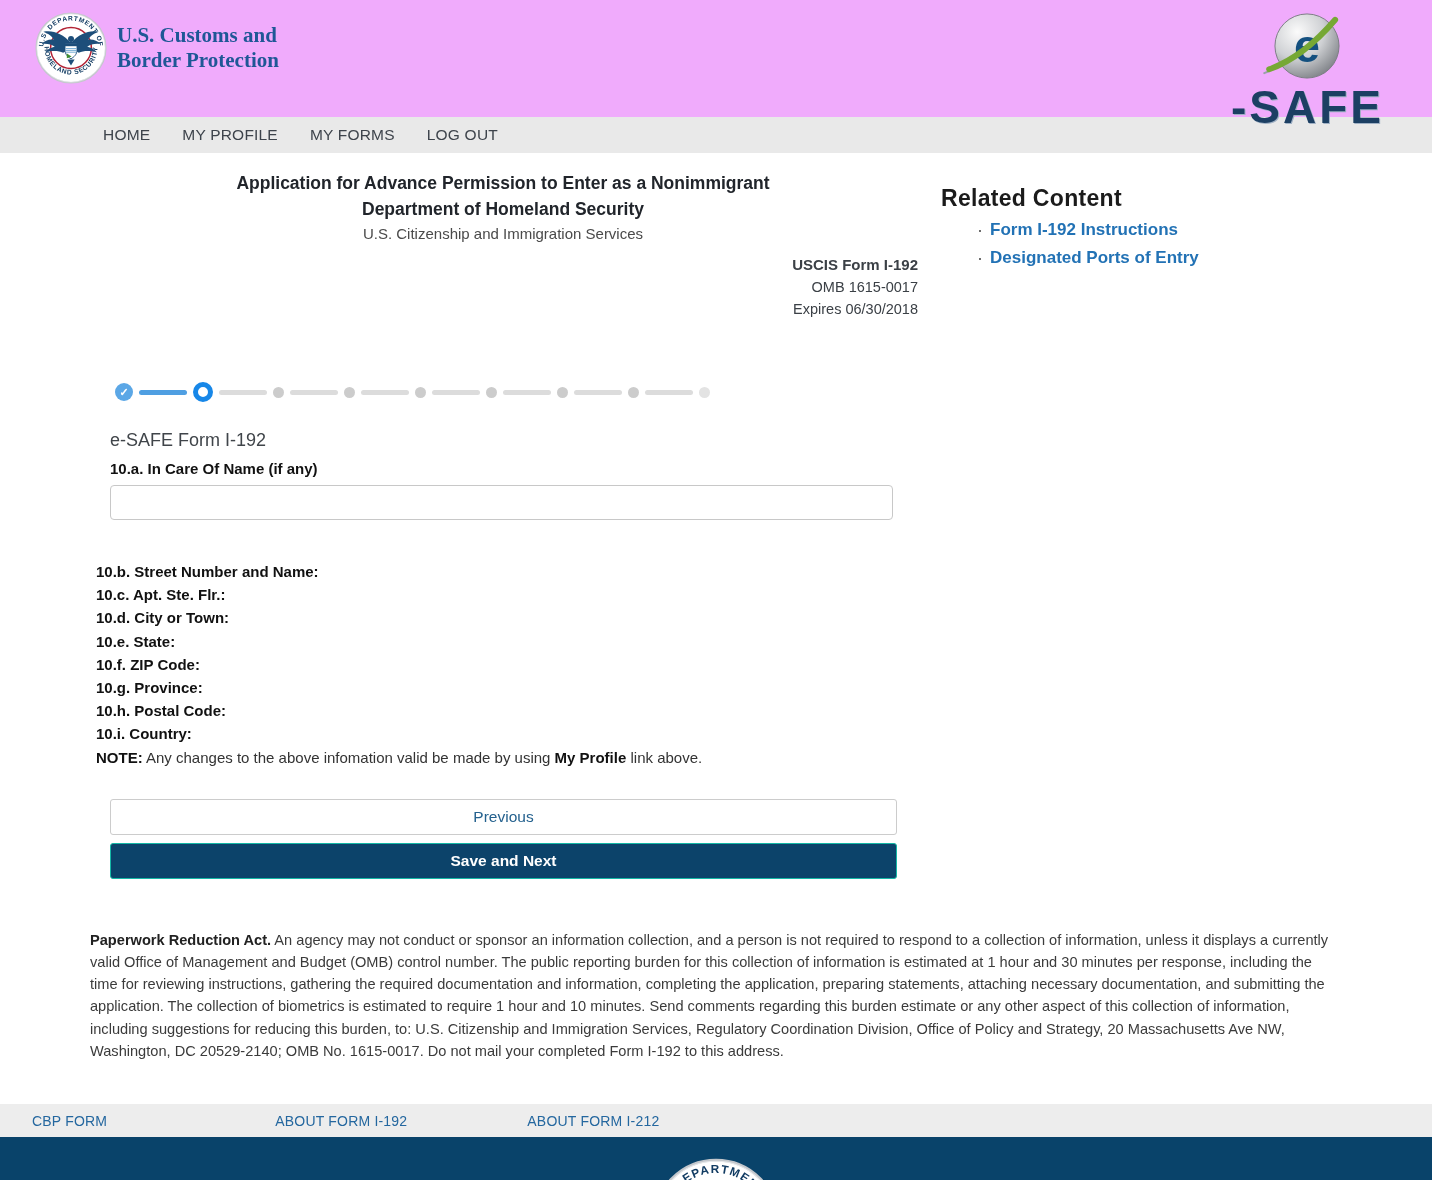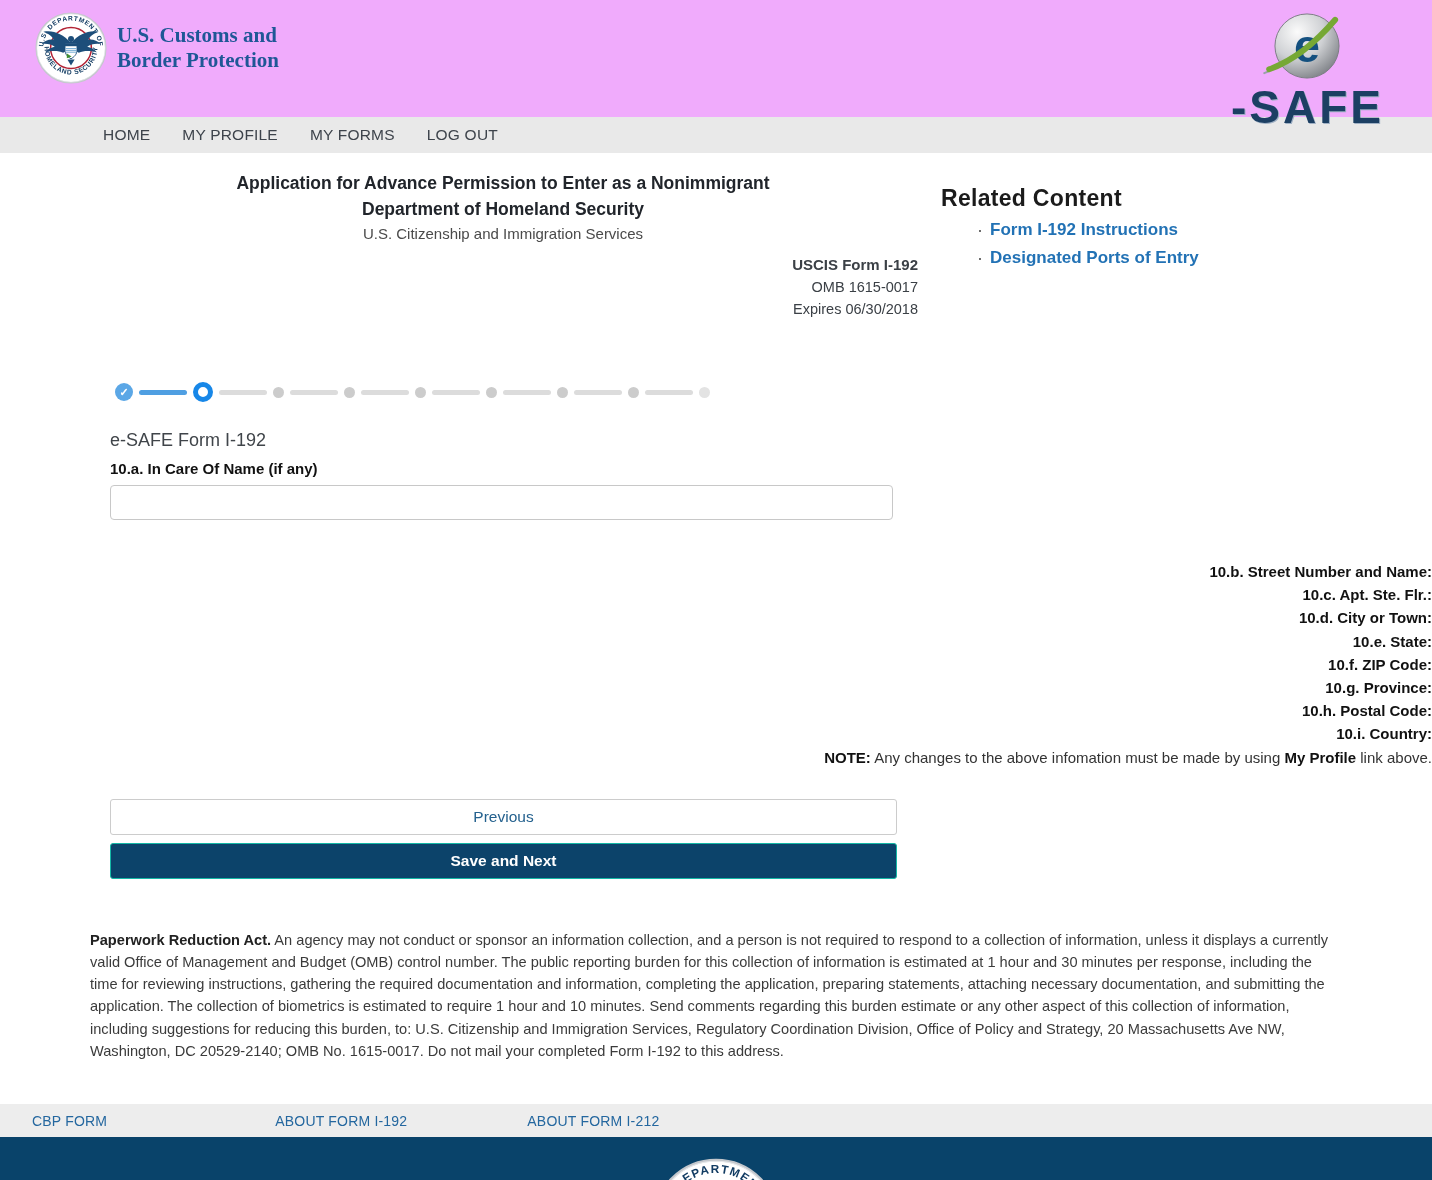--- a/index.html
+++ b/index.html
@@ -41,21 +41,21 @@
   .conn.active { background:#4f9fe2; }
   .step-current { width:20px; height:20px; border-radius:50%; border:5px solid #1787e8; background:#fff; }
   .step-dot { width:11px; height:11px; border-radius:50%; background:#cccccc; }
   .step-dot.faded { background:#e3e3e3; }
 
   
   .form-heading { margin:28px 0 0 110px; font-size:18px; color:#40454a; }
   .section-title { margin:24px 0 0 110px; font-size:15px; font-weight:bold; color:#111; }
   .field-label { margin:9px 0 0 110px; font-size:15px; font-weight:bold; color:#111; }
   .text-input { display:block; margin:8px 0 0 110px; width:783px; height:35px; border:1px solid #c8c8c8; border-radius:4px; font-size:15px; padding:0 10px; color:#333; outline:none; }
-  .ro-fields { margin:40px 0 0 96px;text-align:right; }
+  .ro-fields { margin:40px 0 0 96px; }
   .ro-field { font-size:15px; font-weight:bold; color:#111; line-height:23.2px; }
   .note-line { font-size:15px; color:#333; line-height:23.2px; }
   .note-line b { color:#111; }
 
   .btn-row { width:787px; margin:30px 0 0 110px; display:flex; justify-content:flex-end; gap:8px;flex-direction:column; }
   .btn-prev { background:#fff; border:1px solid #ccc; border-radius:3px; color:#24618e; font-size:15.5px; padding:8px 23px; cursor:pointer; font-family:inherit; }
   .btn-save { background:#0c436a; border:1px solid #14b8a6; border-radius:3px; color:#fff; font-size:15.5px; font-weight:bold; padding:8px 20px; cursor:pointer; font-family:inherit; }
 
   .paperwork { margin:50px 0 0 90px; width:1252px; font-size:14.6px; color:#3b3b3b; line-height:22.2px; }
   .paperwork b { color:#222; }
@@ -187,21 +187,21 @@
 
   <div class="ro-fields">
     <div class="ro-field">10.b. Street Number and Name:</div>
     <div class="ro-field">10.c. Apt. Ste. Flr.:</div>
     <div class="ro-field">10.d. City or Town:</div>
     <div class="ro-field">10.e. State:</div>
     <div class="ro-field">10.f. ZIP Code:</div>
     <div class="ro-field">10.g. Province:</div>
     <div class="ro-field">10.h. Postal Code:</div>
     <div class="ro-field">10.i. Country:</div>
-    <div class="note-line"><b>NOTE:</b><span> Any changes to the above infomation must be made by using </span><b>My Profile</b><span> link above.</span></div>
+    <div class="note-line"><b>NOTE:</b><span> Any changes to the above infomation valid be made by using </span><b>My Profile</b><span> link above.</span></div>
   </div>
 
   <div class="btn-row">
     <button class="btn-prev">Previous</button>
     <button class="btn-save">Save and Next</button>
   </div>
 
   <div class="paperwork"><b>Paperwork Reduction Act.</b><span> An agency may not conduct or sponsor an information collection, and a person is not required to respond to a collection of information, unless it displays a currently valid Office of Management and Budget (OMB) control number.  The public reporting burden for this collection of information is estimated at 1 hour and 30 minutes per response, including the time for reviewing instructions, gathering the required documentation and information, completing the application, preparing statements, attaching necessary documentation, and submitting the application.  The collection of biometrics is estimated to require 1 hour and 10 minutes.  Send comments regarding this burden estimate or any other aspect of this collection of information, including suggestions for reducing this burden, to:  U.S. Citizenship and Immigration Services, Regulatory Coordination Division, Office of Policy and Strategy, 20 Massachusetts Ave NW, Washington, DC 20529-2140; OMB No. 1615-0017.  Do not mail your completed Form I-192 to this address.</span></div>
 
 </div>

